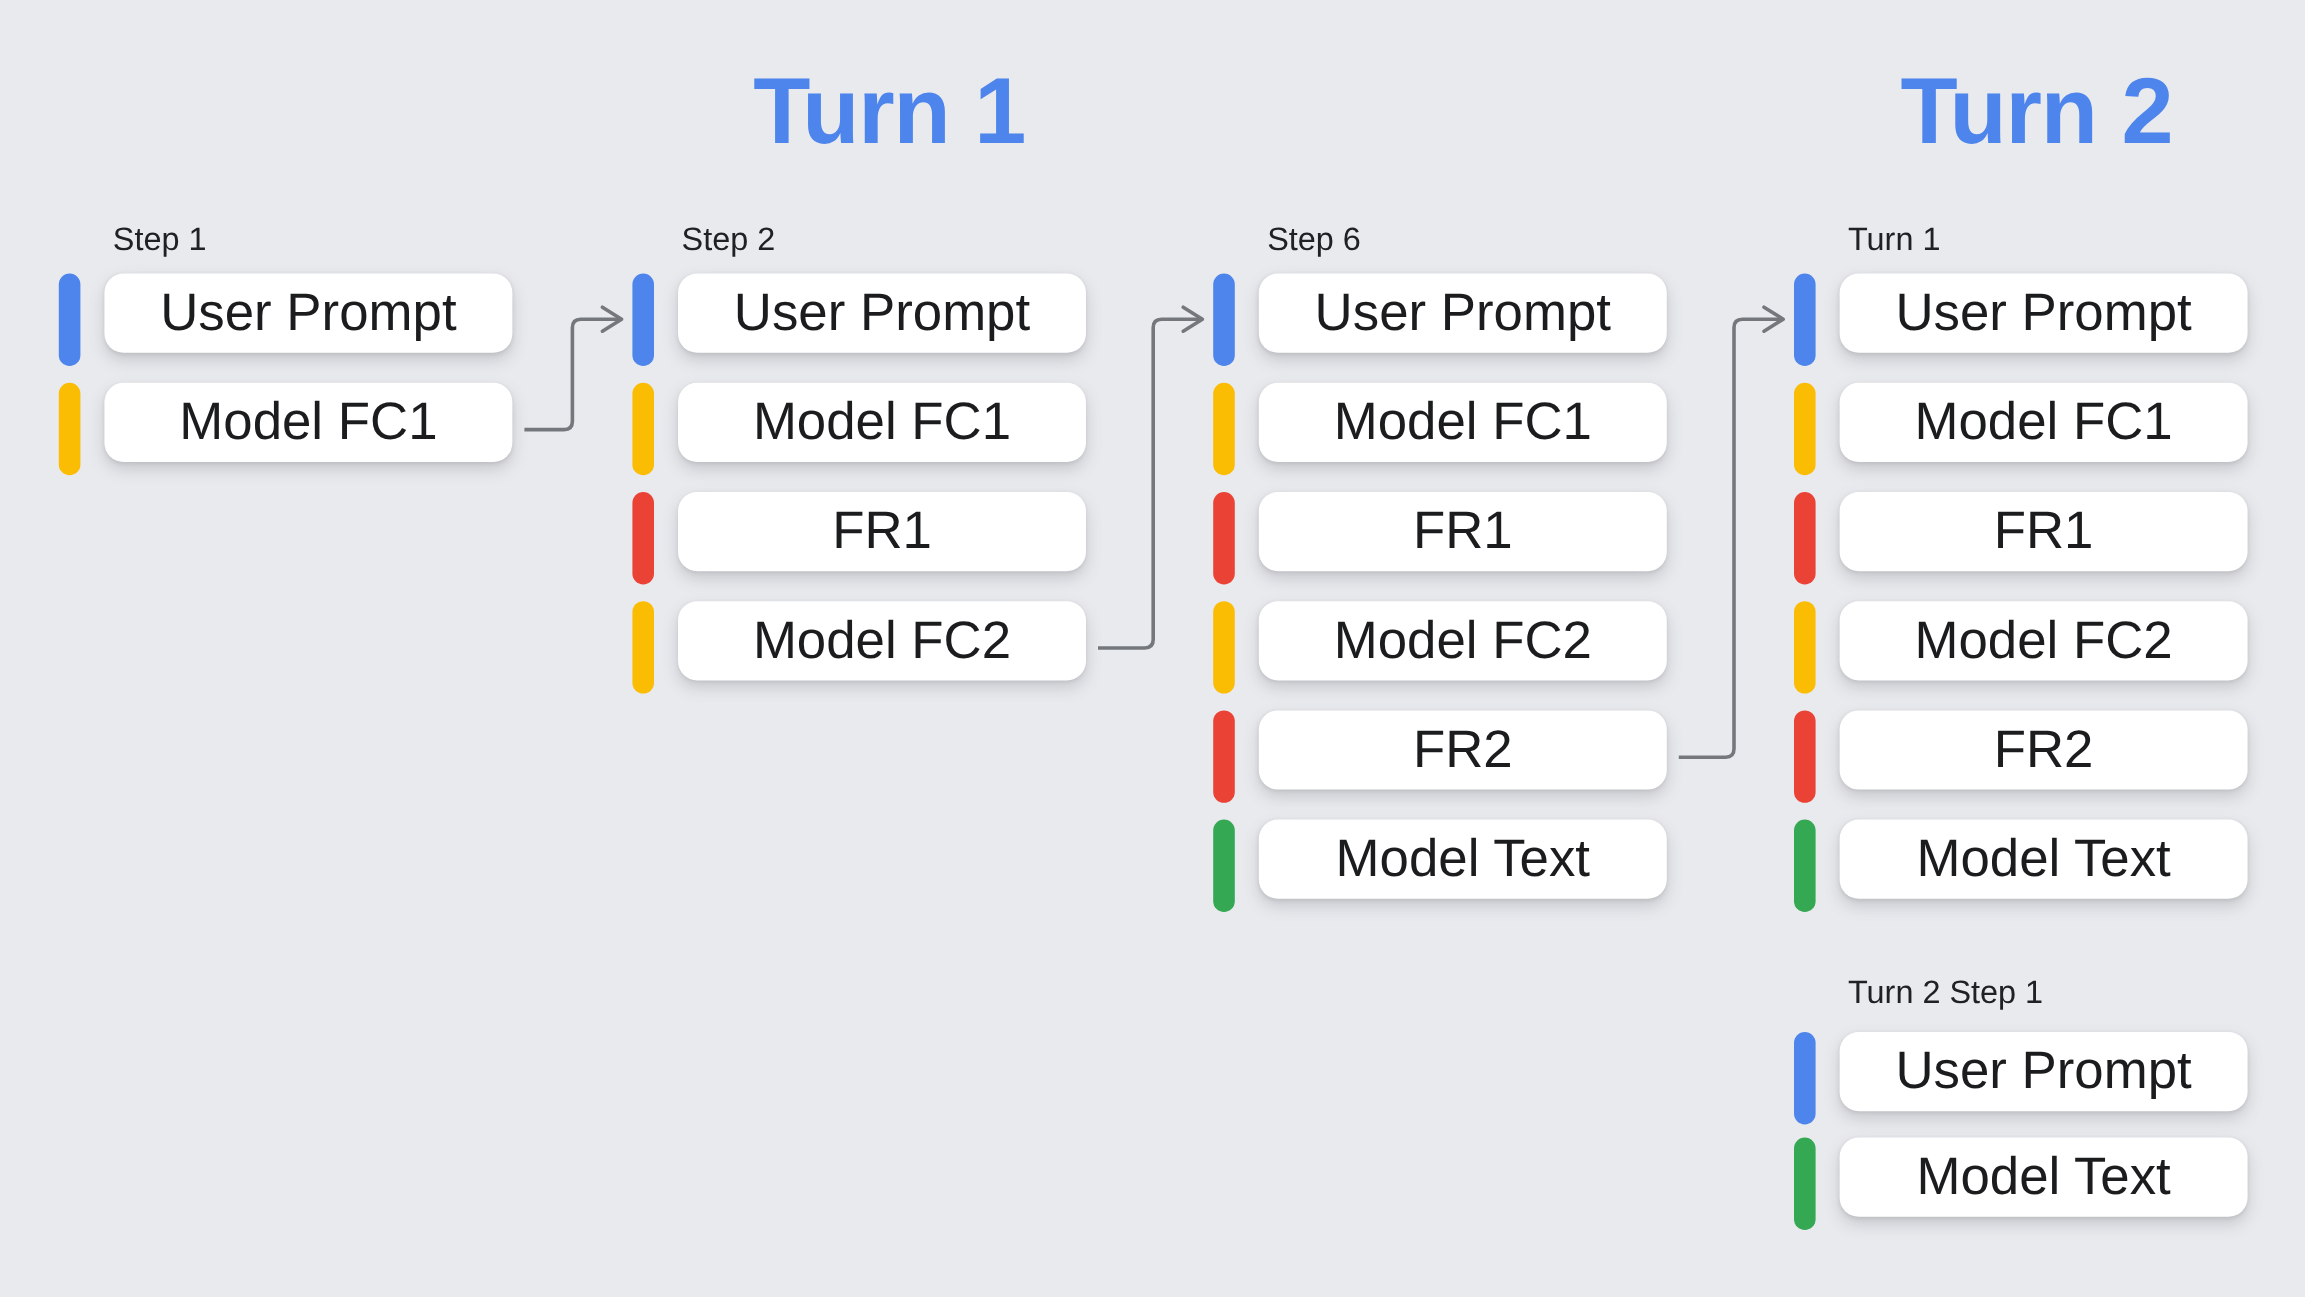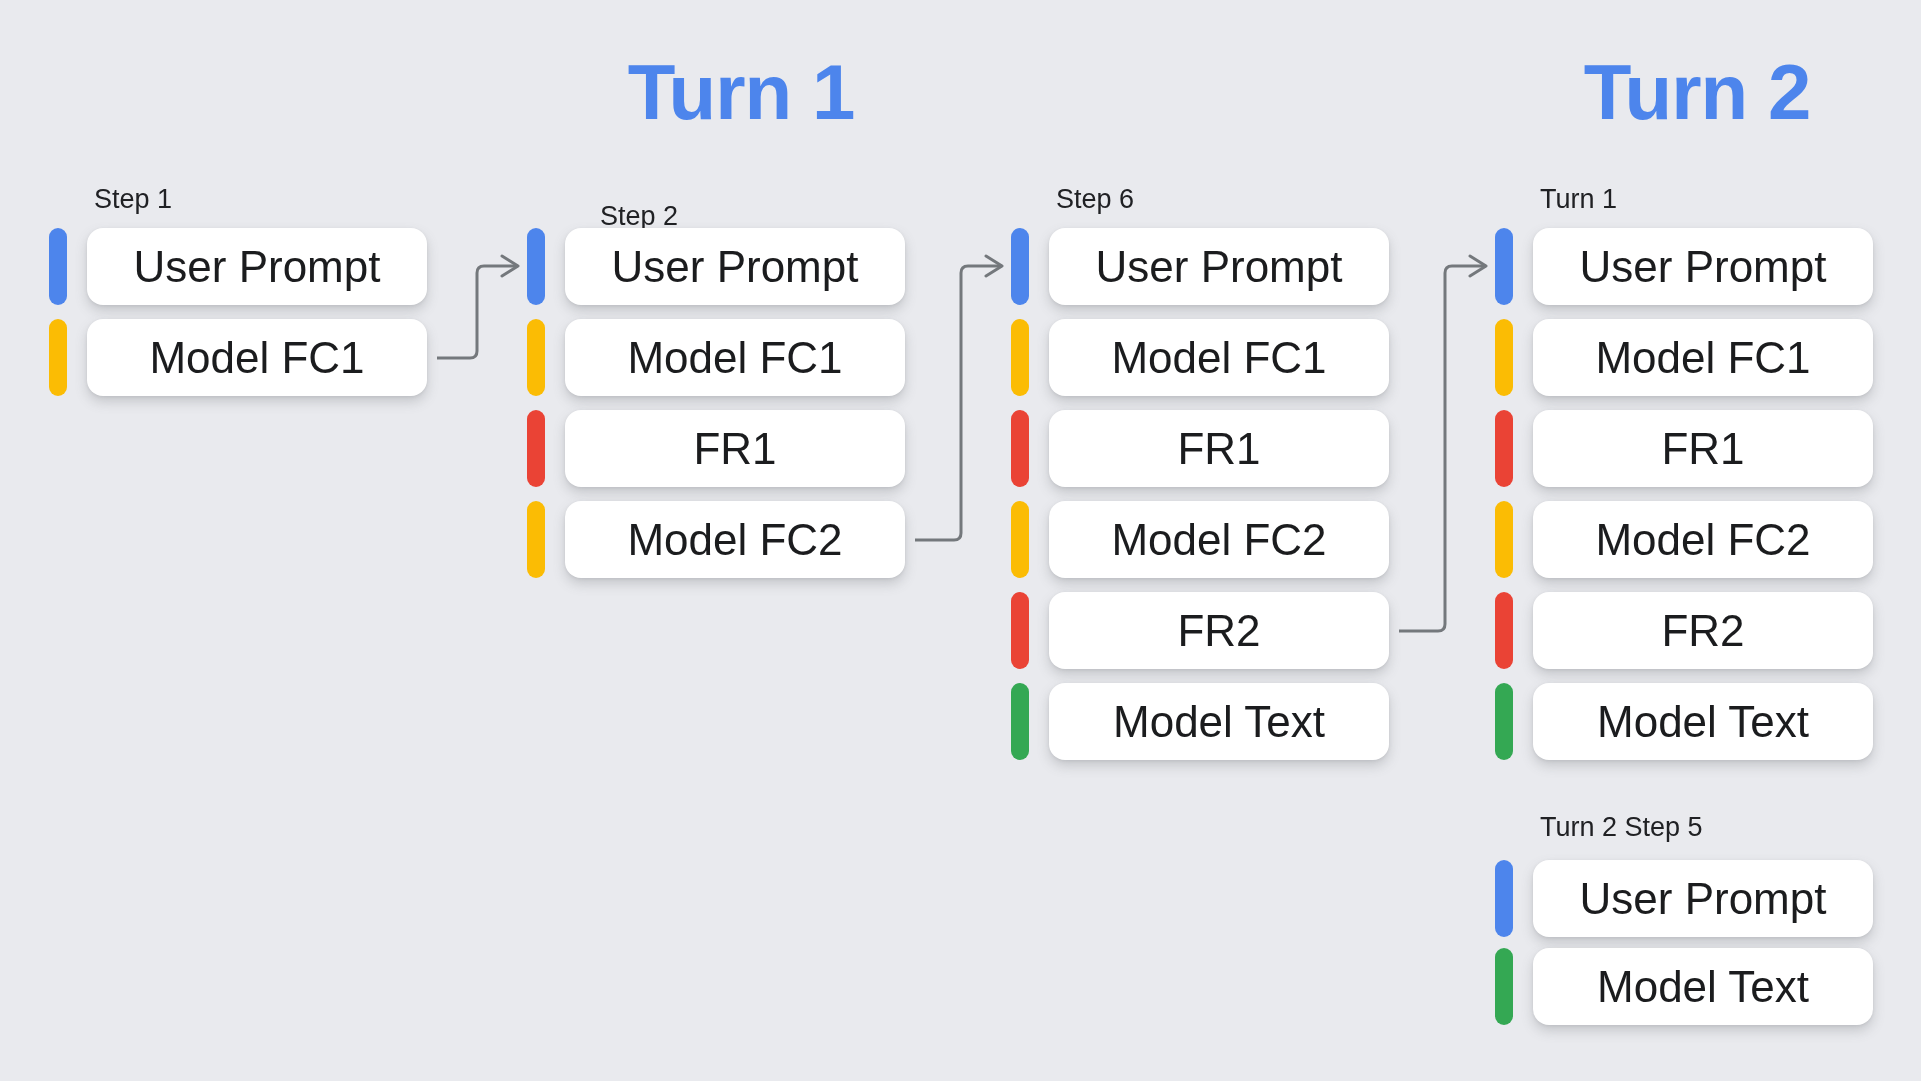--- a/index.html
+++ b/index.html
@@ -24,21 +24,21 @@
   .col-label{
     position:absolute;
     font-size:27px;
     line-height:28px;
     color:#202124;
     white-space:nowrap;
   }
   .card{
     position:absolute;
     width:340px;
-    height:77px;
+    height:66px;
     background:#ffffff;
     border-radius:16px;
     box-shadow:0 6px 12px rgba(95,99,104,0.25), 0 1px 3px rgba(95,99,104,0.12);
     display:flex;
     align-items:center;
     justify-content:center;
     font-size:44px;
     color:#1b1c1e;
     white-space:nowrap;
   }
@@ -71,21 +71,21 @@
         <path d="M 437 358 L 470 358 Q 477 358 477 351 L 477 273 Q 477 266 484 266 L 518 266" fill="none" stroke="#74787c" stroke-width="3" marker-end="url(#arrowhead)"></path>
         <path d="M 915 540 L 954 540 Q 961 540 961 533 L 961 273 Q 961 266 968 266 L 1002 266" fill="none" stroke="#74787c" stroke-width="3" marker-end="url(#arrowhead)"></path>
         <path d="M 1399 631 L 1438 631 Q 1445 631 1445 624 L 1445 273 Q 1445 266 1452 266 L 1486 266" fill="none" stroke="#74787c" stroke-width="3" marker-end="url(#arrowhead)"></path>
       </g>
   </svg>
 <div class="col-label" style="left: 94px; top: 185px;">Step 1</div>
     <div class="bar" style="left: 49px; top: 228px; background: rgb(77, 133, 236);"></div>
     <div class="card" style="left: 87px; top: 228px;">User Prompt</div>
     <div class="bar" style="left: 49px; top: 319px; background: rgb(251, 188, 4);"></div>
     <div class="card" style="left: 87px; top: 319px;">Model FC1</div>
-    <div class="col-label" style="left: 600px; top: 185px; margin-top: 17px;">Step 2</div>
+    <div class="col-label" style="left: 568px; top: 185px;">Step 2</div>
     <div class="bar" style="left: 527px; top: 228px; background: rgb(77, 133, 236);"></div>
     <div class="card" style="left: 565px; top: 228px;">User Prompt</div>
     <div class="bar" style="left: 527px; top: 319px; background: rgb(251, 188, 4);"></div>
     <div class="card" style="left: 565px; top: 319px;">Model FC1</div>
     <div class="bar" style="left: 527px; top: 410px; background: rgb(234, 67, 53);"></div>
     <div class="card" style="left: 565px; top: 410px;">FR1</div>
     <div class="bar" style="left: 527px; top: 501px; background: rgb(251, 188, 4);"></div>
     <div class="card" style="left: 565px; top: 501px;">Model FC2</div>
     <div class="col-label" style="left: 1056px; top: 185px;">Step 6</div>
     <div class="bar" style="left: 1011px; top: 228px; background: rgb(77, 133, 236);"></div>
@@ -106,18 +106,18 @@
     <div class="bar" style="left: 1495px; top: 319px; background: rgb(251, 188, 4);"></div>
     <div class="card" style="left: 1533px; top: 319px;">Model FC1</div>
     <div class="bar" style="left: 1495px; top: 410px; background: rgb(234, 67, 53);"></div>
     <div class="card" style="left: 1533px; top: 410px;">FR1</div>
     <div class="bar" style="left: 1495px; top: 501px; background: rgb(251, 188, 4);"></div>
     <div class="card" style="left: 1533px; top: 501px;">Model FC2</div>
     <div class="bar" style="left: 1495px; top: 592px; background: rgb(234, 67, 53);"></div>
     <div class="card" style="left: 1533px; top: 592px;">FR2</div>
     <div class="bar" style="left: 1495px; top: 683px; background: rgb(52, 168, 83);"></div>
     <div class="card" style="left: 1533px; top: 683px;">Model Text</div>
-    <div class="col-label" style="left: 1540px; top: 813px;">Turn 2 Step 5</div>
+    <div class="col-label" style="left: 1540px; top: 813px;">Turn 2 Step 1</div>
     <div class="bar" style="left: 1495px; top: 860px; background: rgb(77, 133, 236);"></div>
     <div class="card" style="left: 1533px; top: 860px;">User Prompt</div>
     <div class="bar" style="left: 1495px; top: 948px; background: rgb(52, 168, 83);"></div>
     <div class="card" style="left: 1533px; top: 948px;">Model Text</div>
   </div>
 
 </body></html>

